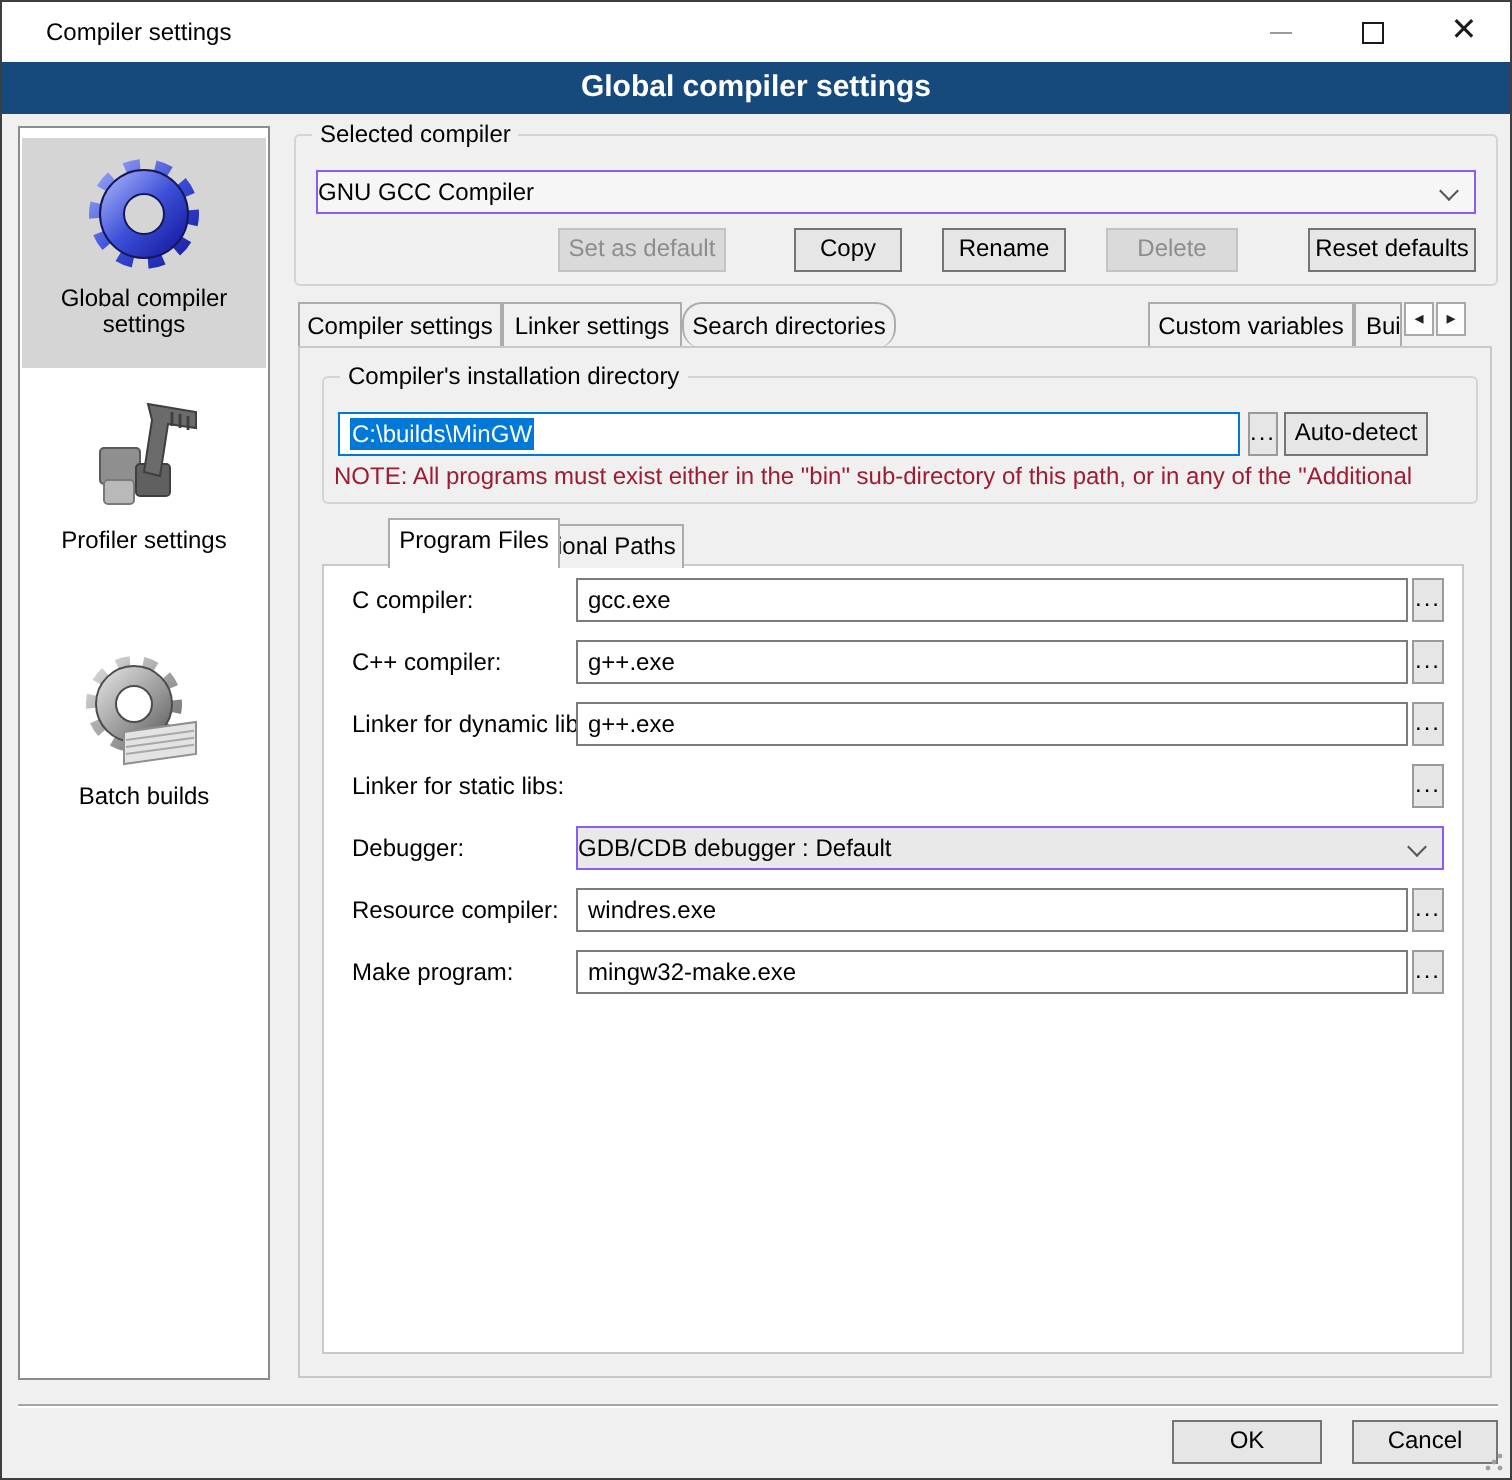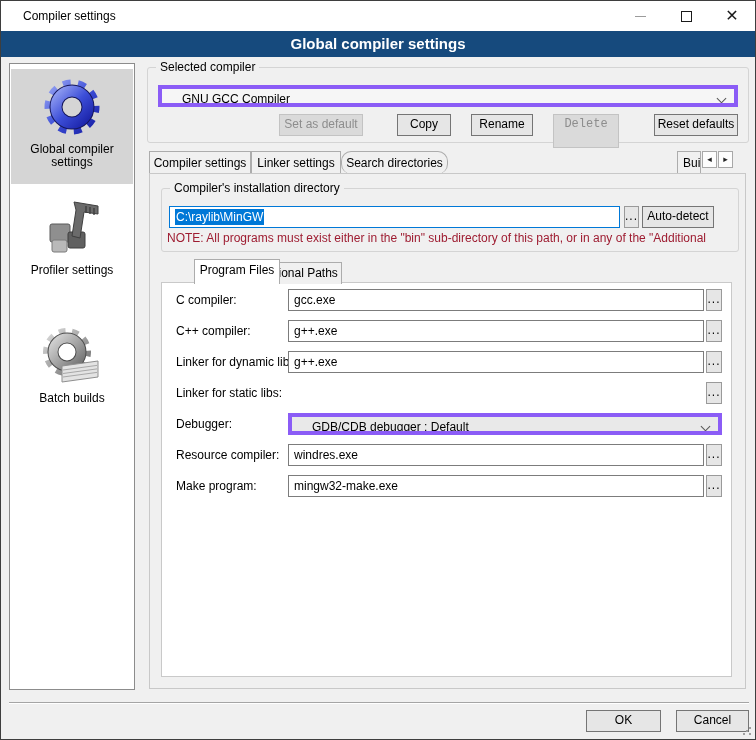--- a/index.html
+++ b/index.html
@@ -34,21 +34,21 @@
   .groupbox { border:1px solid #d4d4d4; border-radius:3px; }
   .gb-legend { position:absolute; top:-8px; left:8px; background:#f0f0f0; padding:0 4px; font-size:12px; }
 
   
   .btn { background:#e6e6e6; border:1px solid #757575; text-align:center; font-size:12px; line-height:19px; color:#000; }
   .btn.disabled { background:#dadada; border-color:#c3c3c3; color:#8d8d8d; }
   .inputbox { background:#fff; border:1px solid #7c7c7c; line-height:20px; padding-left:5px;
               white-space:nowrap; overflow:hidden; }
   .inputbox.focus { border-color:#0078d7; }
   .sel-text { background:#0078d7; color:#fff; padding:1px 1px; }
-  .combo { background:#f6f6f6; border:4px solid #8b5cf6; line-height:20px; padding-left:20px;
+  .combo { background:#f6f6f6; border:1px solid #8b5cf6; line-height:20px; padding-left:0;
            white-space:nowrap; overflow:hidden; }
   .combo.gray { background:#e9e9e9; }
   .chev { position:absolute; right:9px; top:6px; width:7px; height:7px;
           border-right:1.4px solid #555; border-bottom:1.4px solid #555; transform:rotate(45deg); }
   .dots { letter-spacing:1px; line-height:18px; }
 
   
   .tab { top:150px; height:23px; background:#f0f0f0; border:1px solid #acacac; border-bottom:none;
          text-align:center; line-height:22px; white-space:nowrap; overflow:hidden; }
   .tab.active { top:146px; height:27px; background:#fcfcfc; z-index:3; }
@@ -136,37 +136,38 @@
   <div class="abs groupbox" style="left:146px;top:66px;width:602px;height:76px;">
     <span class="gb-legend">Selected compiler</span>
   </div>
   <div class="abs combo" style="left:157px;top:84px;width:580px;height:22px;">
     <span>GNU GCC Compiler</span>
     <span class="chev"></span>
   </div>
   <div class="abs btn disabled" style="left:278px;top:113px;width:84px;height:22px;">Set as default</div>
   <div class="abs btn" style="left:396px;top:113px;width:54px;height:22px;">Copy</div>
   <div class="abs btn" style="left:470px;top:113px;width:62px;height:22px;">Rename</div>
-  <div class="abs btn disabled" style="left:552px;top:113px;width:66px;height:34px;font-family:Liberation Mono, monospace;">Delete</div>
+  <div class="abs btn disabled" style="left:552px;top:113px;width:66px;height:22px;">Delete</div>
   <div class="abs btn" style="left:653px;top:113px;width:84px;height:22px;">Reset defaults</div>
 
   <div class="abs tab" style="left:148px;width:102px;">Compiler settings</div>
   <div class="abs tab" style="left:250px;width:90px;">Linker settings</div>
   <div class="abs tab" style="left:340px;width:107px;border-radius:10px;">Search directories</div>
+  <div class="abs tab" style="left:573px;width:103px;">Custom variables</div>
   <div class="abs tab" style="left:676px;width:24px;text-align:left;padding-left:5px;">Build options</div>
   <div class="abs tab-arrow" style="left:701px;"><span>◂</span></div>
   <div class="abs tab-arrow" style="left:717px;"><span>▸</span></div>
 
   <div class="abs tabpage"></div>
 
   <div class="abs groupbox" style="left:160px;top:187px;width:578px;height:64px;z-index:2;">
     <span class="gb-legend">Compiler's installation directory</span>
   </div>
   <div class="abs inputbox focus" style="left:168px;top:205px;width:451px;height:22px;z-index:2;">
-    <span class="sel-text">C:\raylib\MinGW</span>
+    <span class="sel-text">C:\builds\MinGW</span>
   </div>
   <div class="abs btn dots" style="left:623px;top:205px;width:15px;height:22px;border-color:#9a9a9a;z-index:2;">...</div>
   <div class="abs btn" style="left:641px;top:205px;width:72px;height:22px;z-index:2;">Auto-detect</div>
   <div class="abs note" style="left:166px;top:230px;width:570px;z-index:2;">NOTE: All programs must exist either in the "bin" sub-directory of this path, or in any of the "Additional</div>
 
   <div class="abs subtab active" style="left:160px;top:258px;width:86px;height:25px;z-index:3;">Program Files</div>
   <div class="abs subtab" style="left:246px;top:261px;width:95px;z-index:2;">Additional Paths</div>
   <div class="abs subpage"></div>
 
   <div class="abs row-label" style="left:175px;top:288px;z-index:2;">C compiler:</div>

